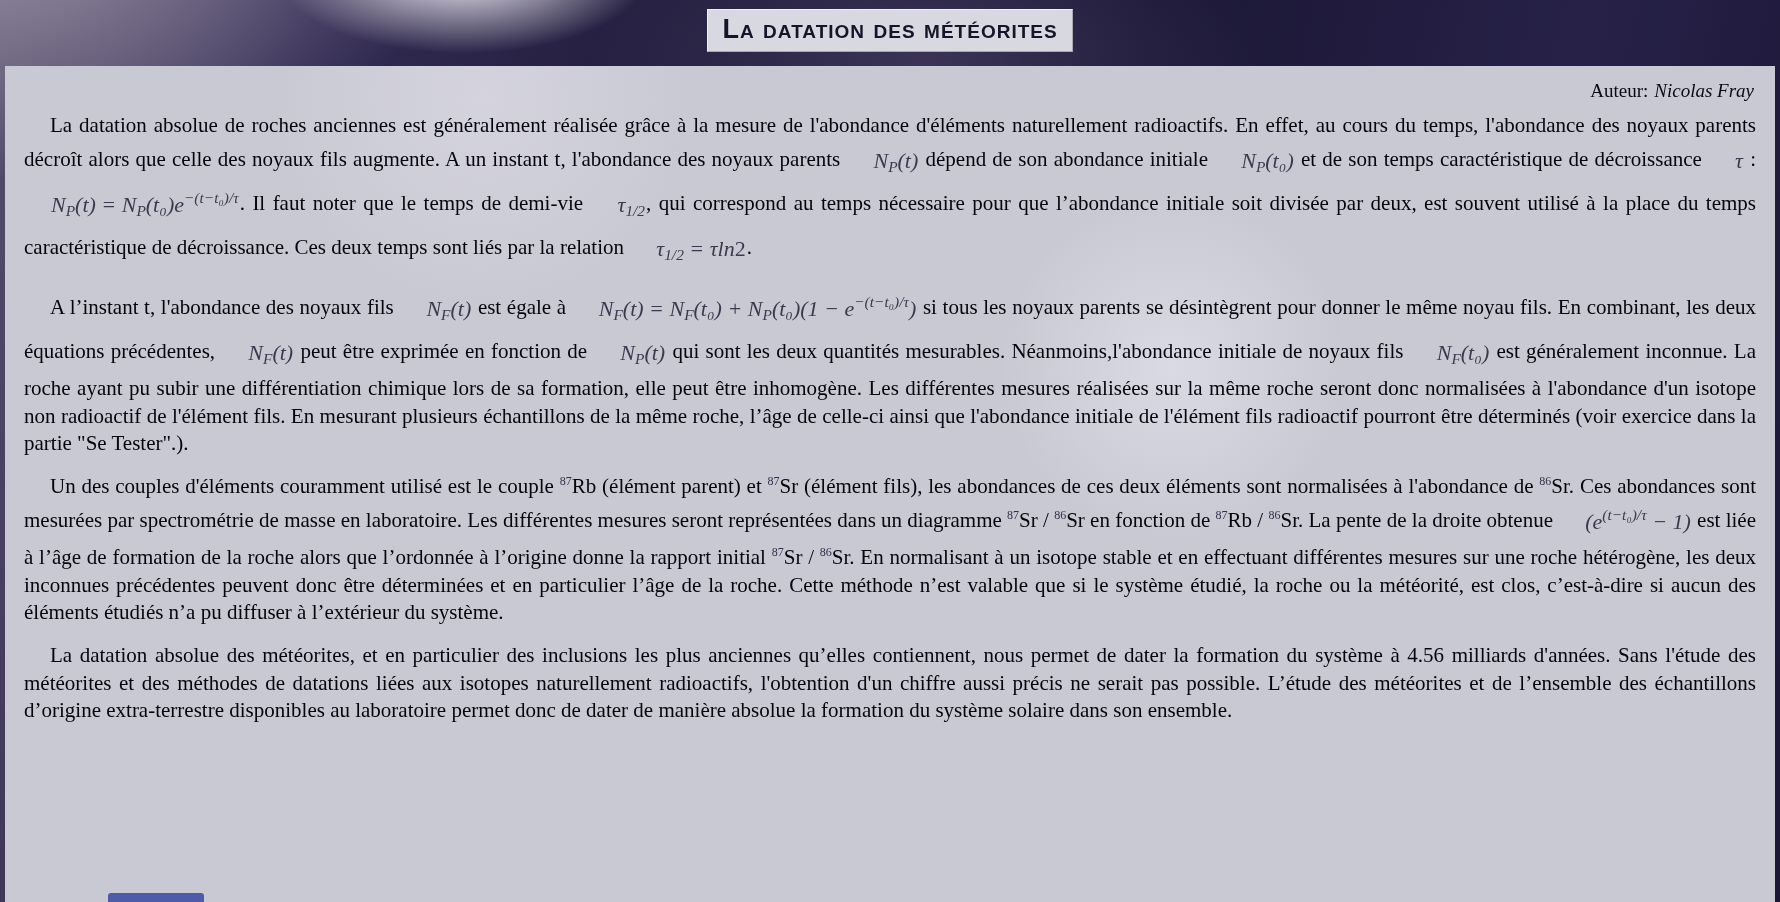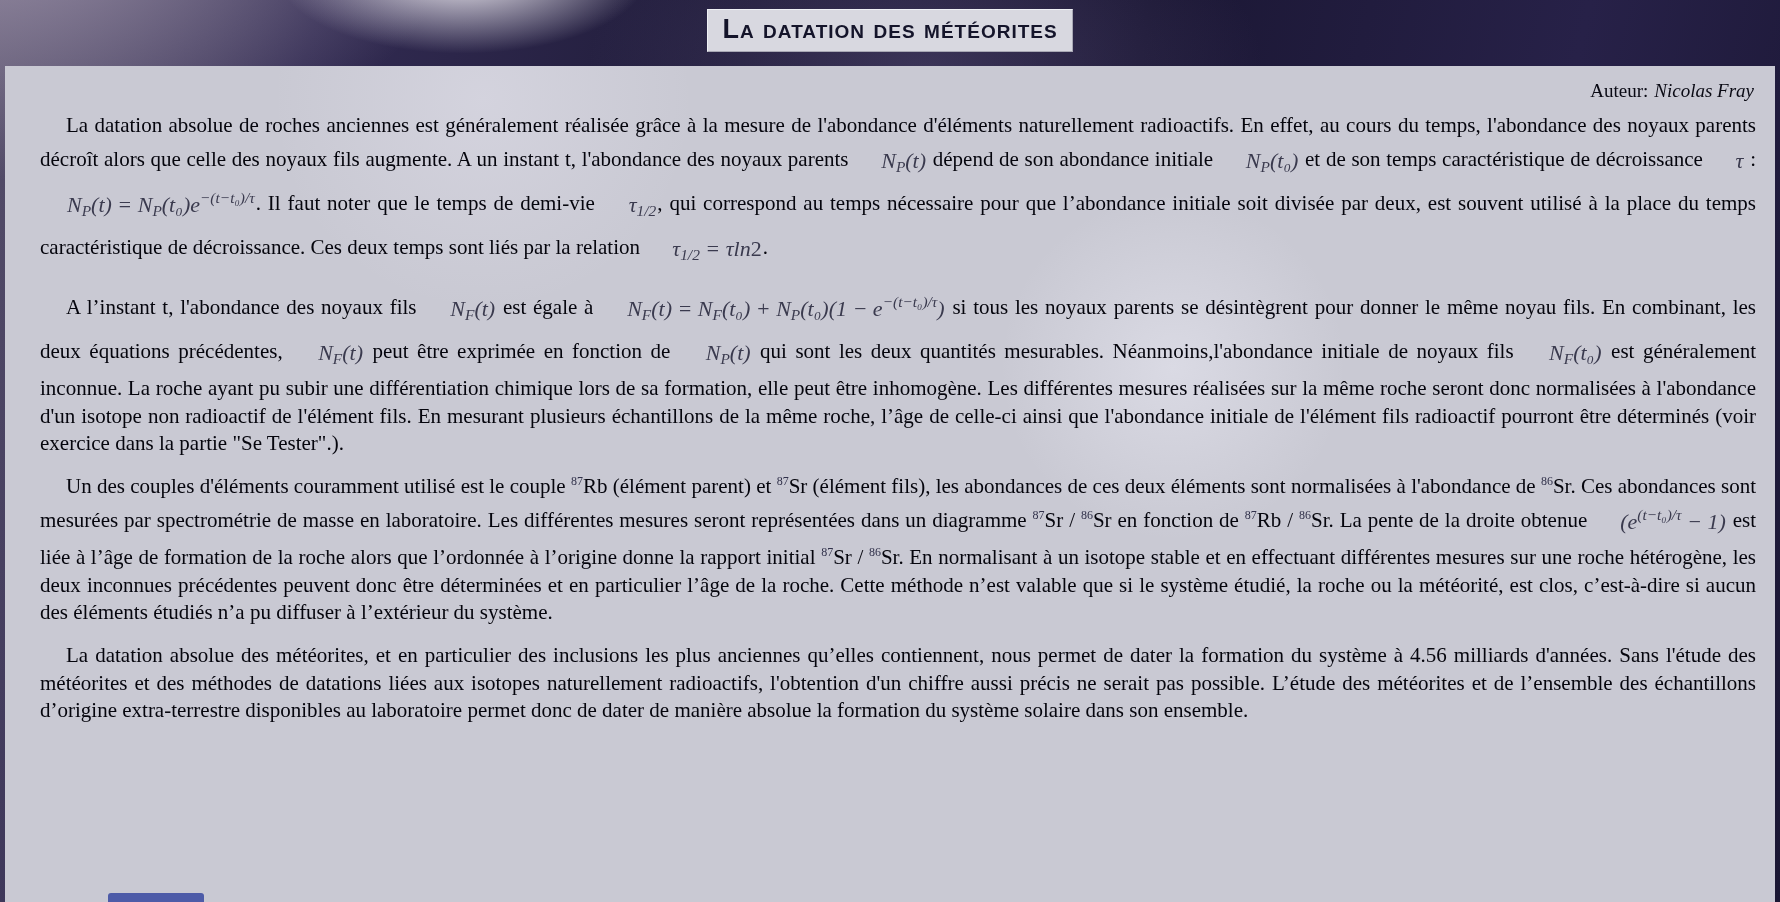--- a/index.html
+++ b/index.html
@@ -34,21 +34,21 @@
       radial-gradient(circle 300px at 27% 4%, rgba(228,226,238,0.4), rgba(228,226,238,0) 70%),
       #c9c9d3;
   }
   .author{
     text-align:right;font-size:19px;color:#0a0a14;margin:8px 2px 10px 0;
   }
   .author .name{font-style:italic;margin-left:6px;}
   #article p{
     font-size:21px;line-height:1.3;color:#05050d;
     text-align:justify;text-indent:26px;
-    margin:0 0 16px 16px;
+    margin:0 0 16px 0;
   }
   .math{
     display:inline-block;white-space:nowrap;vertical-align:middle;
     padding:11px 1px;line-height:1;
     font-size:22px;color:#3a3a4e;
   }
   .math .mi{font-style:italic;}
   .math .mn{font-style:normal;}
   .math sub{font-size:0.7em;font-style:italic;line-height:0;vertical-align:-0.25em;}
   .math sup{font-size:0.7em;font-style:italic;line-height:0;vertical-align:0.6em;}

